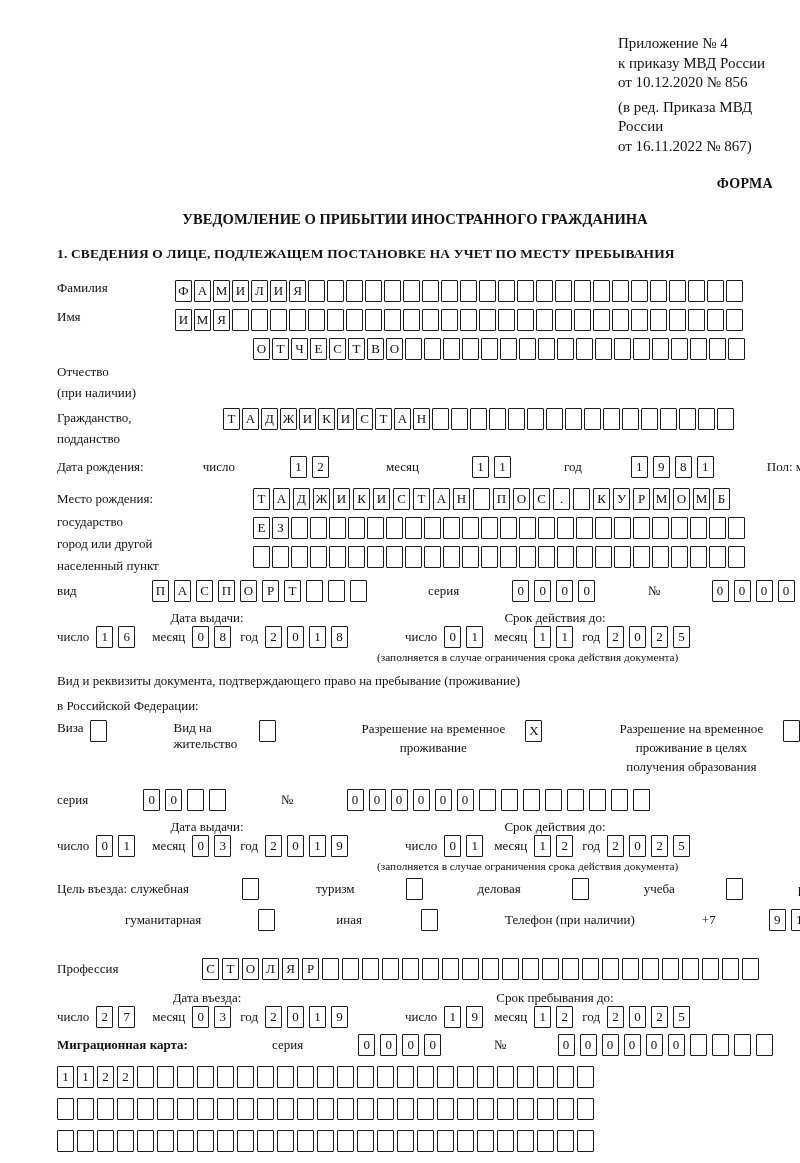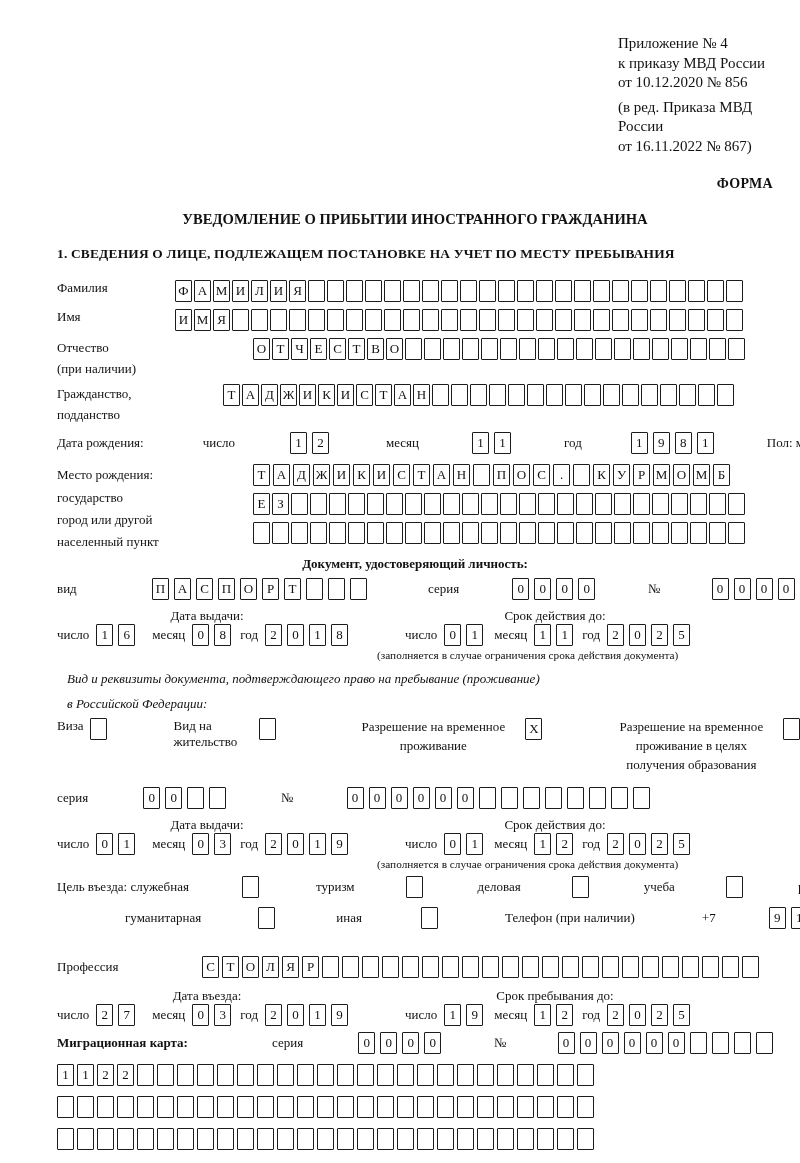--- a/index.html
+++ b/index.html
@@ -119,21 +119,21 @@
         <span class="box"></span>
         <span class="box"></span>
         <span class="box"></span>
         <span class="box"></span>
         <span class="box"></span>
         <span class="box"></span>
       </span>
   </div>
 
   <div class="row" style="margin-bottom:4px;">
-    <span class="lbl stack" style="width:151px;">
+    <span class="lbl stack" style="width:151px;margin-top:24px;">
       <span>Отчество</span><br>
       <span>(при наличии)</span>
     </span>
     <span class="boxes">
         <span class="box">О</span>
         <span class="box">Т</span>
         <span class="box">Ч</span>
         <span class="box">Е</span>
         <span class="box">С</span>
         <span class="box">Т</span>
@@ -311,21 +311,20 @@
           <span class="box"></span>
           <span class="box"></span>
           <span class="box"></span>
           <span class="box"></span>
           <span class="box"></span>
           <span class="box"></span>
         </span>
     </span>
   </div>
 
-  <div class="dochead">Документ, удостоверяющий личность:</div>
 
   <div class="row c" style="margin-bottom:8px;">
     <span class="lbl" style="width:50px;">вид</span>
     <span class="boxes spread" style="margin-right:16px;">
         <span class="box">П</span>
         <span class="box">А</span>
         <span class="box">С</span>
         <span class="box">П</span>
         <span class="box">О</span>
         <span class="box">Р</span>
@@ -400,21 +399,21 @@
             <span class="box">2</span>
             <span class="box">0</span>
             <span class="box">2</span>
             <span class="box">5</span>
           </span>
       </div>
       <div class="note" style="margin:3px 0 0 -28px;">(заполняется в случае ограничения срока действия документа)</div>
     </div>
   </div>
 
-  <div class="stack" style="margin:6px 0 2px 10px;line-height:1.9;font-style:italic;">
+  <div class="stack" style="margin:6px 0 2px 0;line-height:1.9;">
     <span>Вид и реквизиты документа, подтверждающего право на пребывание (проживание)</span><br>
     <span>в Российской Федерации:</span>
   </div>
 
   <div class="row" style="margin-bottom:12px;">
     <span class="cbitem" style="margin-right:22px;">
       <span>Виза</span>
       <span class="boxes">
           <span class="box"></span>
         </span>

